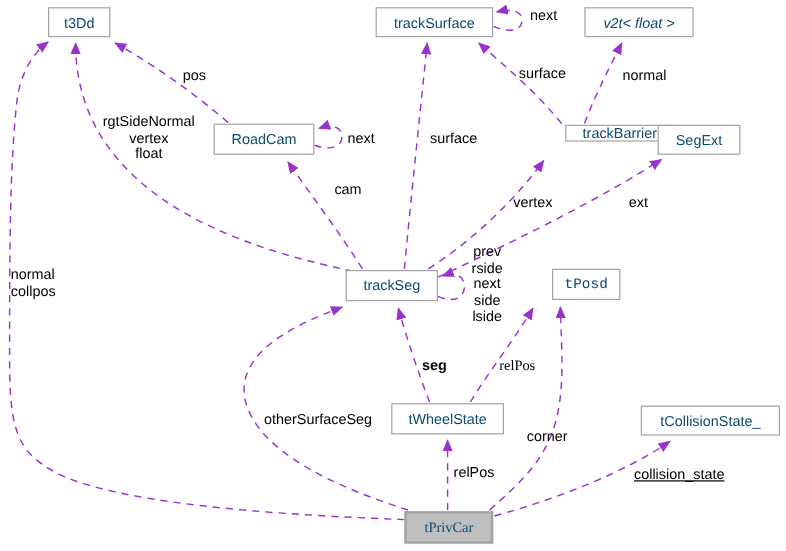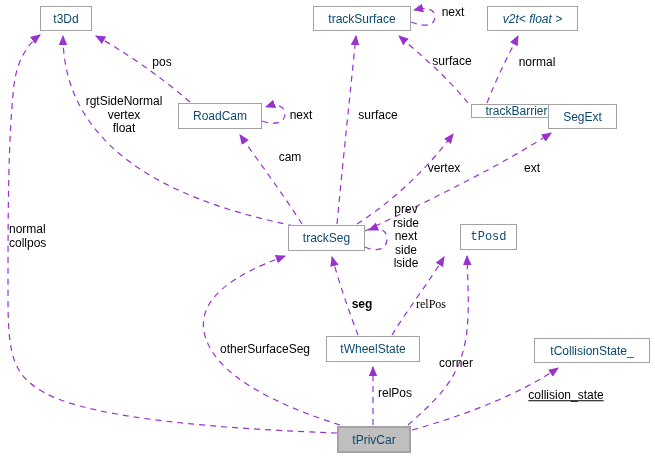--- a/index.html
+++ b/index.html
@@ -16,20 +16,21 @@
     box-sizing:border-box;
     border:1px solid #a3a3a3;
     background:#fff;
     display:flex;align-items:center;justify-content:center;
     font-size:12px;color:#0c4a6e;white-space:nowrap;
     cursor:pointer;
   }
   .node.highlight{
     background:#bfbfbf;
     border-width:2px;
+    font-family:Liberation Serif, serif;
   }
   .edge-label{
     position:absolute;
     font-size:12px;color:#000;
     line-height:13.5px;
     white-space:pre;
     text-align:center;
     transform:translate(-50%,-50%);
     pointer-events:none;
   }

